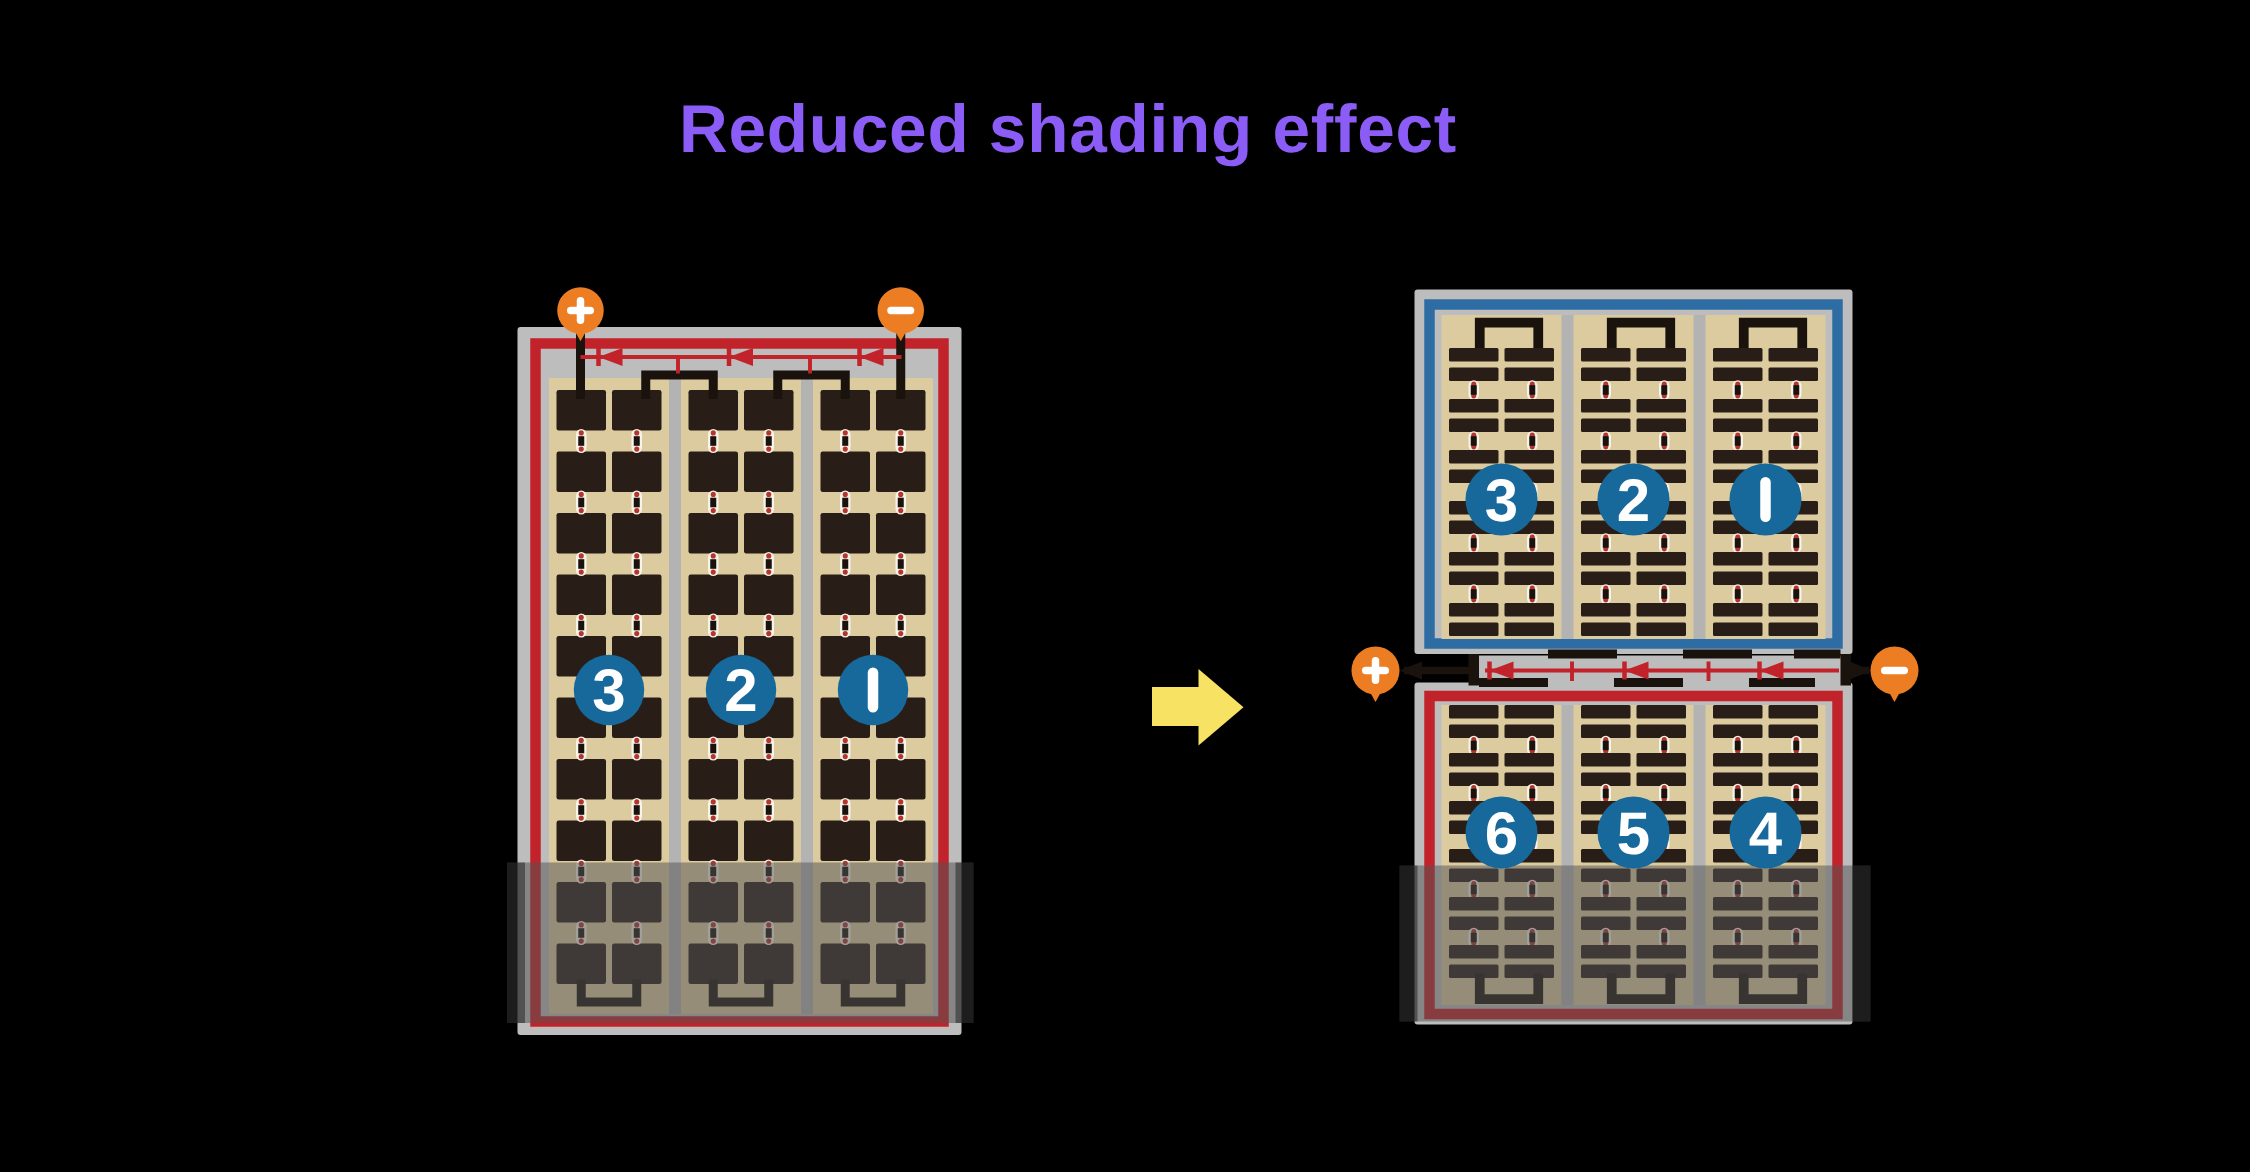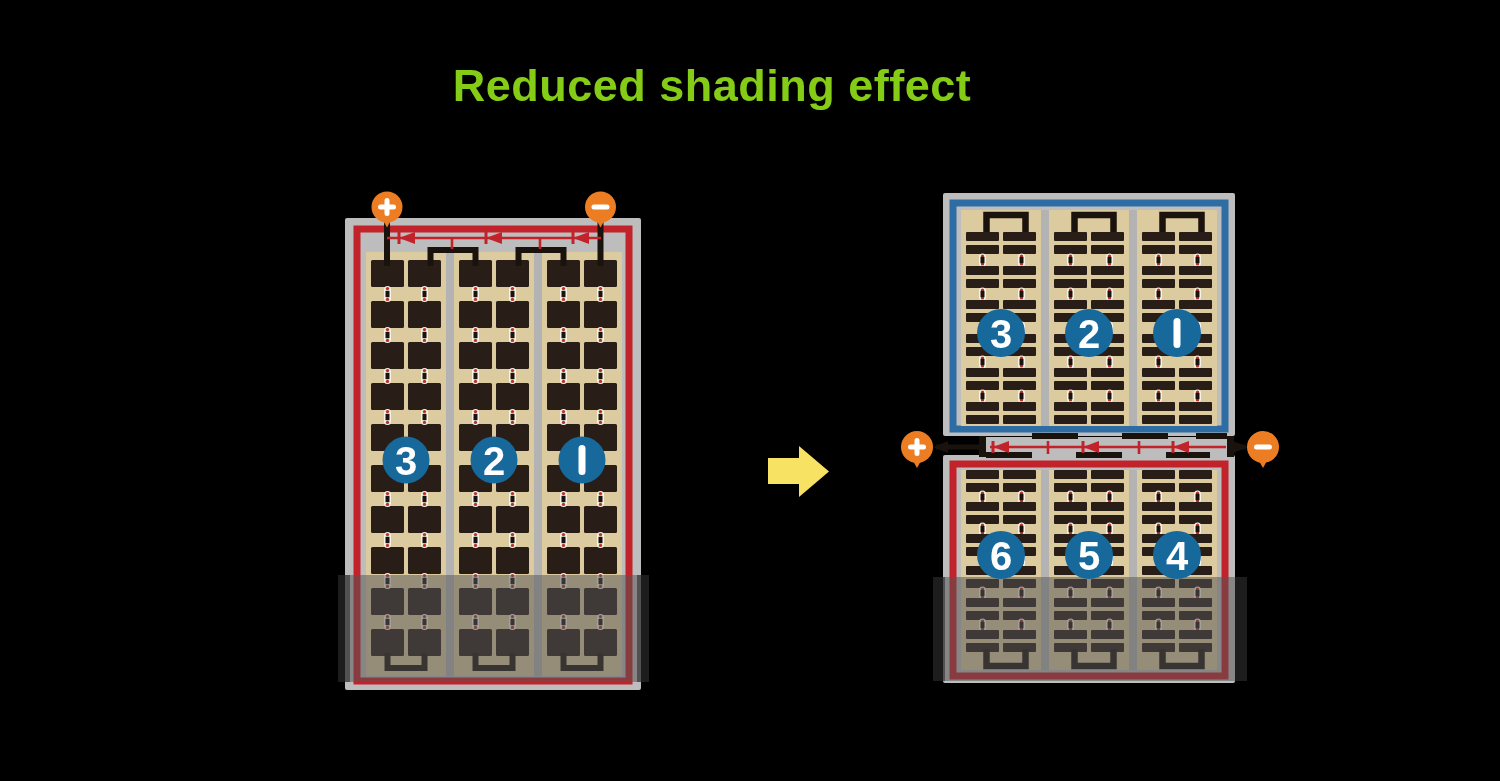--- a/index.html
+++ b/index.html
@@ -1,19 +1,19 @@
 <!DOCTYPE html>
 <html><head>
 <meta charset="utf-8">
 <style>
   html,body{margin:0;padding:0;background:#000;}
   .stage{position:relative;width:1500px;height:781px;background:#000;overflow:hidden;
          font-family:"Liberation Sans",sans-serif;}
   .title{position:absolute;left:0;top:60px;width:1424px;text-align:center;
-         font-size:45px;font-weight:700;color:#84cc16;letter-spacing:0.5px;margin:0;}
+         font-size:45px;font-weight:700;color:#8b5cf6;letter-spacing:0.5px;margin:0;}
   svg{position:absolute;left:0;top:0;}
 </style>
 </head>
 <body>
 
 <div class="stage">
   <h1 class="title">Reduced shading effect</h1>
   <svg id="diagram" width="1500" height="781" viewBox="0 0 1500 781">
       <g>
         <g>

